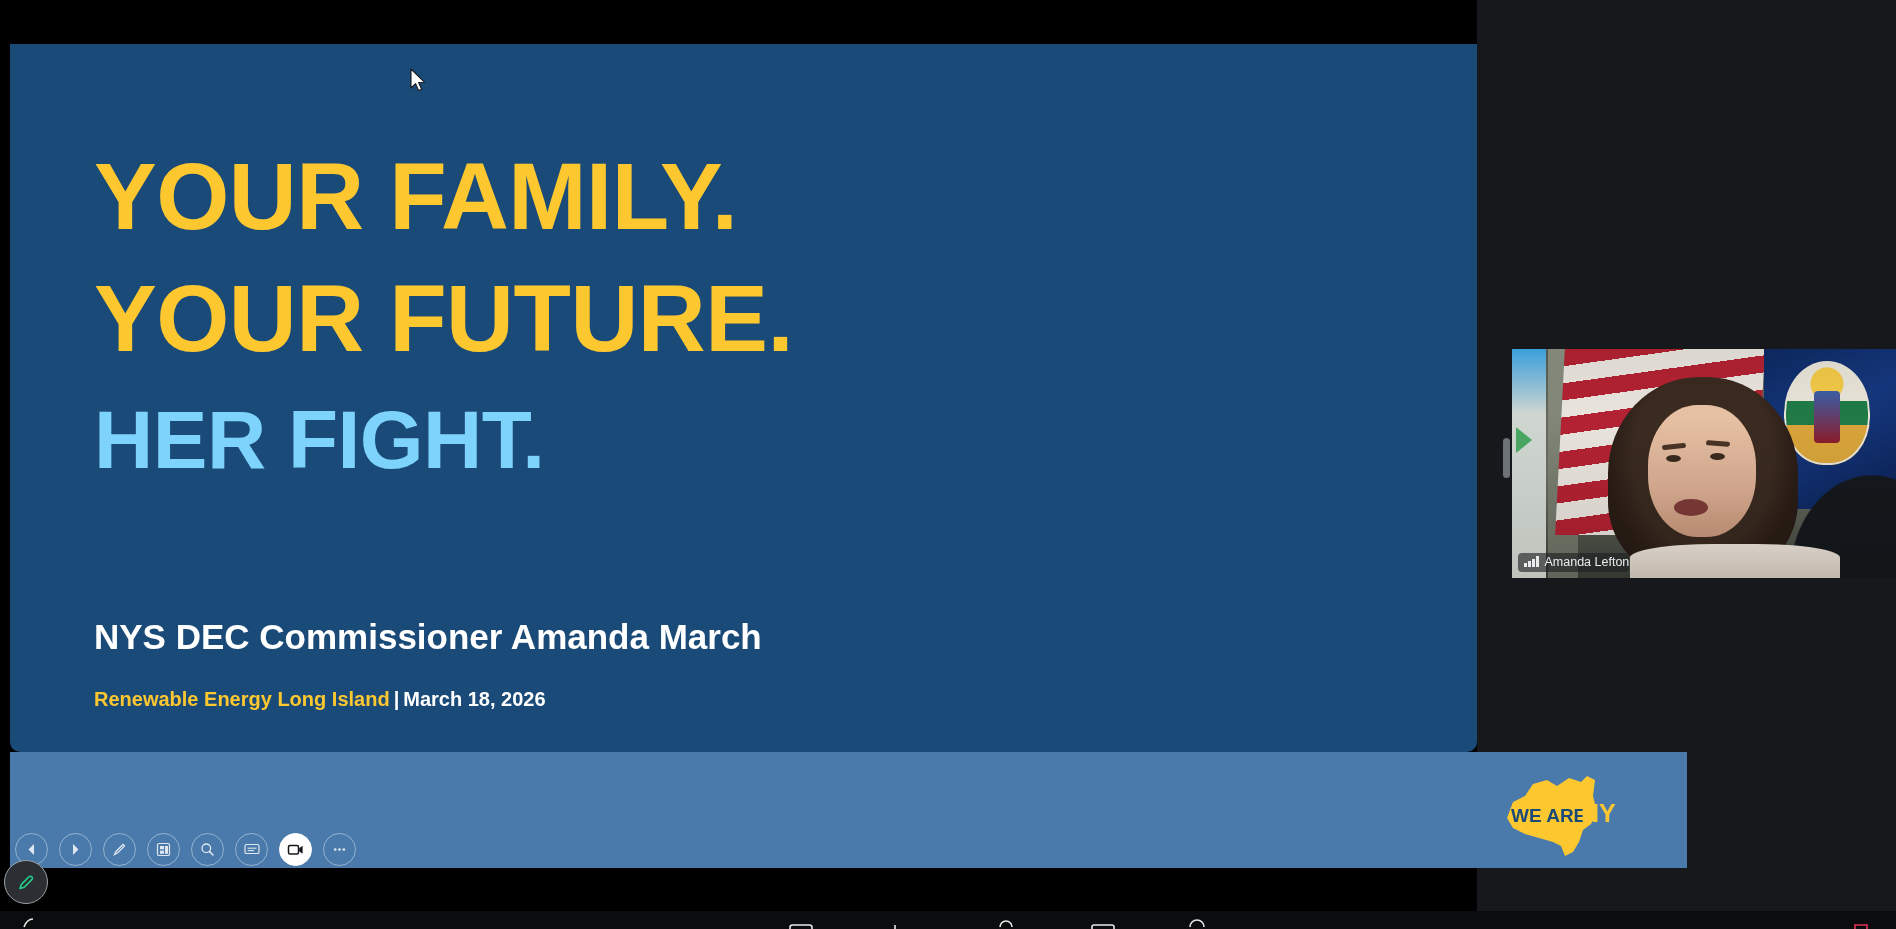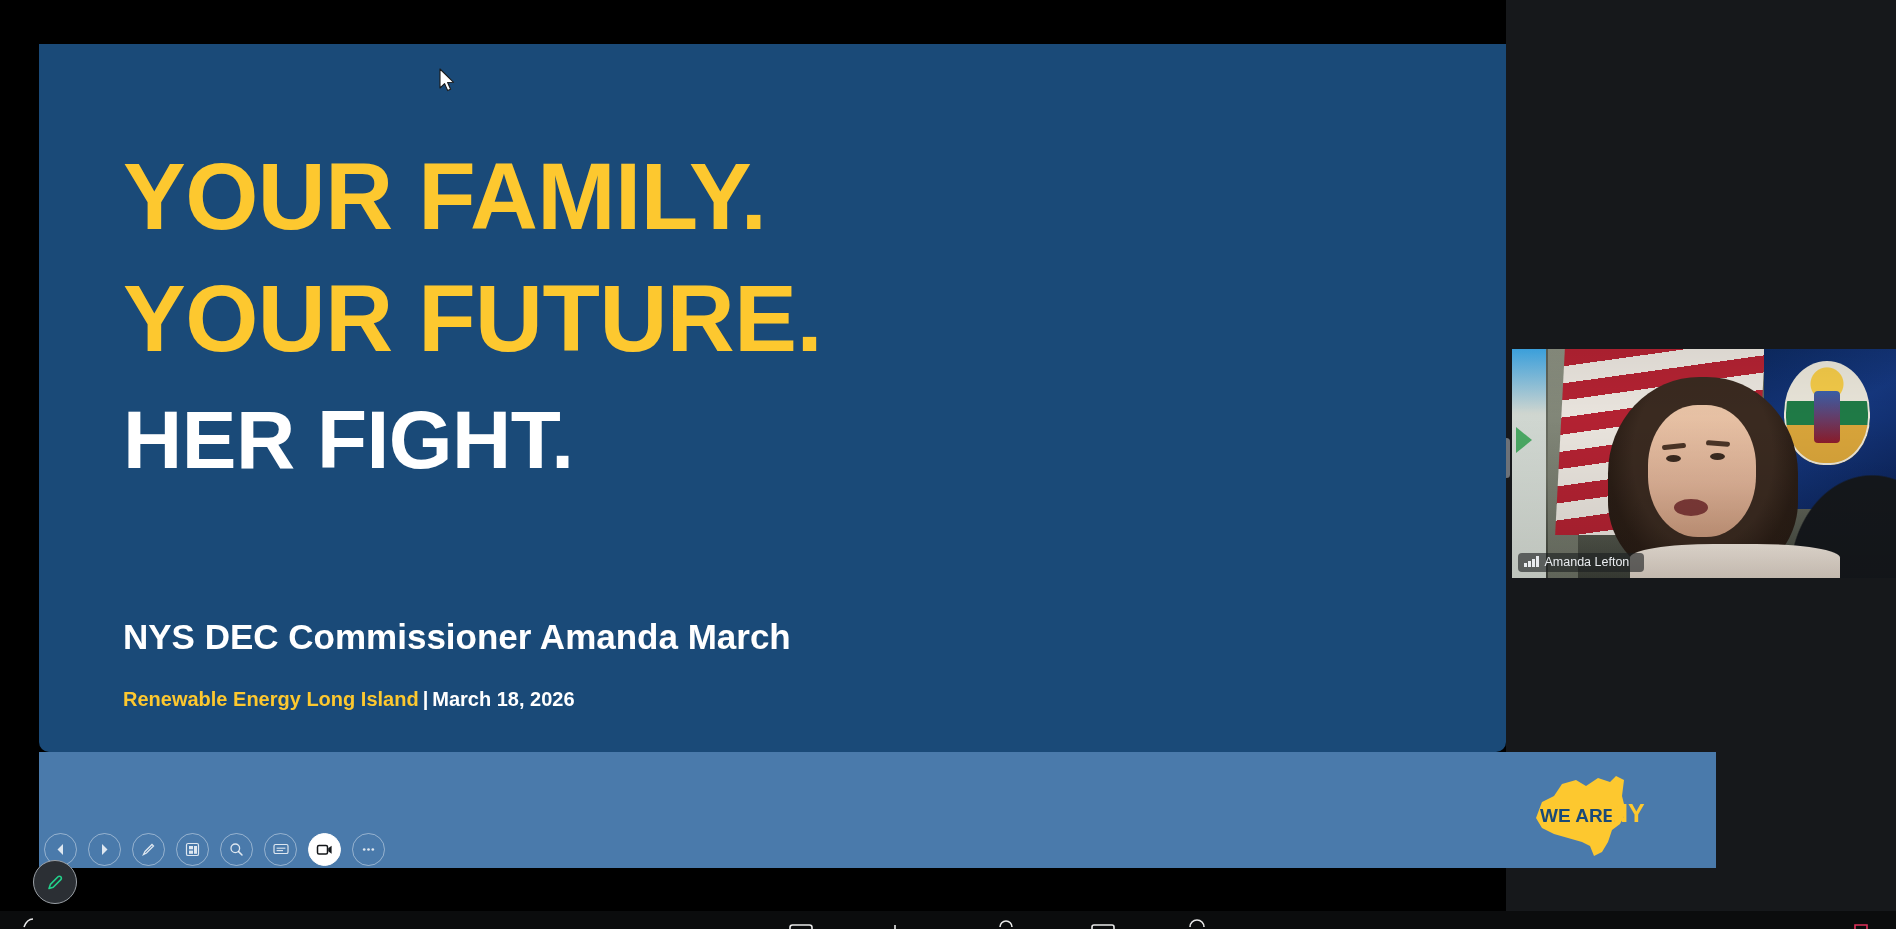--- a/index.html
+++ b/index.html
@@ -113,21 +113,21 @@
     border-radius:40% 40% 0 0;
   }
   .vid-scrim {
     position:absolute; inset:0;
     background:linear-gradient(180deg, rgba(0,0,0,.06) 0%, rgba(0,0,0,0) 30%, rgba(0,0,0,.12) 100%);
   }
 
   #video-name {
     position: absolute; left: 6px; bottom: 6px;
     display: flex; align-items: center; gap: 6px;
-    padding: 3px 15px 4px 6px;
+    padding: 3px 0 4px 6px;
     background: rgba(28,30,33,.62);
     border-radius: 4px;
     color: #e9ecef;
     font-size: 12.5px;
     line-height: 1;
     white-space: nowrap;
   }
   .bars { display:flex; align-items:flex-end; gap:1.5px; height:11px; }
   .bars i { display:block; width:2.5px; background:#e9ecef; }
   .bars i:nth-child(1){ height:4px; }
@@ -141,21 +141,20 @@
     width: 7px; height: 40px;
     background: #6d7278;
     border-radius: 4px;
   }
 
   
   #share-area {
     position: absolute; left: 0; top: 0;
     width: 1477px; height: 929px;
     background: #000;
-    margin-left: 29px;
   }
 
   #slide-wrap {
     position: absolute;
     left: 10px; top: 44px;
     width: 1467px; height: 824px;
   }
 
   #slide-body {
     position: absolute; left: 0; top: 0;
@@ -175,21 +174,21 @@
     position: absolute;
     left: 84px;
     font-weight: 700;
     letter-spacing: -0.5px;
     line-height: 1;
     font-size: 94px;
     white-space: nowrap;
   }
   #hl-1 { top: 106px; color: #fdc82f; }
   #hl-2 { top: 228px; color: #fdc82f; }
-  #hl-3 { top: 355px; color: #ffffff; font-size: 82px; }
+  #hl-3 { top: 355px; color: #7dd3fc; font-size: 82px; }
 
   #presenter {
     position: absolute; left: 84px; top: 573px;
     font-size: 35px; font-weight: 700; color: #ffffff;
     white-space: nowrap;
   }
   #eventline {
     position: absolute; left: 84px; top: 644px;
     font-size: 20px; font-weight: 700; color: #ffffff;
     white-space: nowrap;

